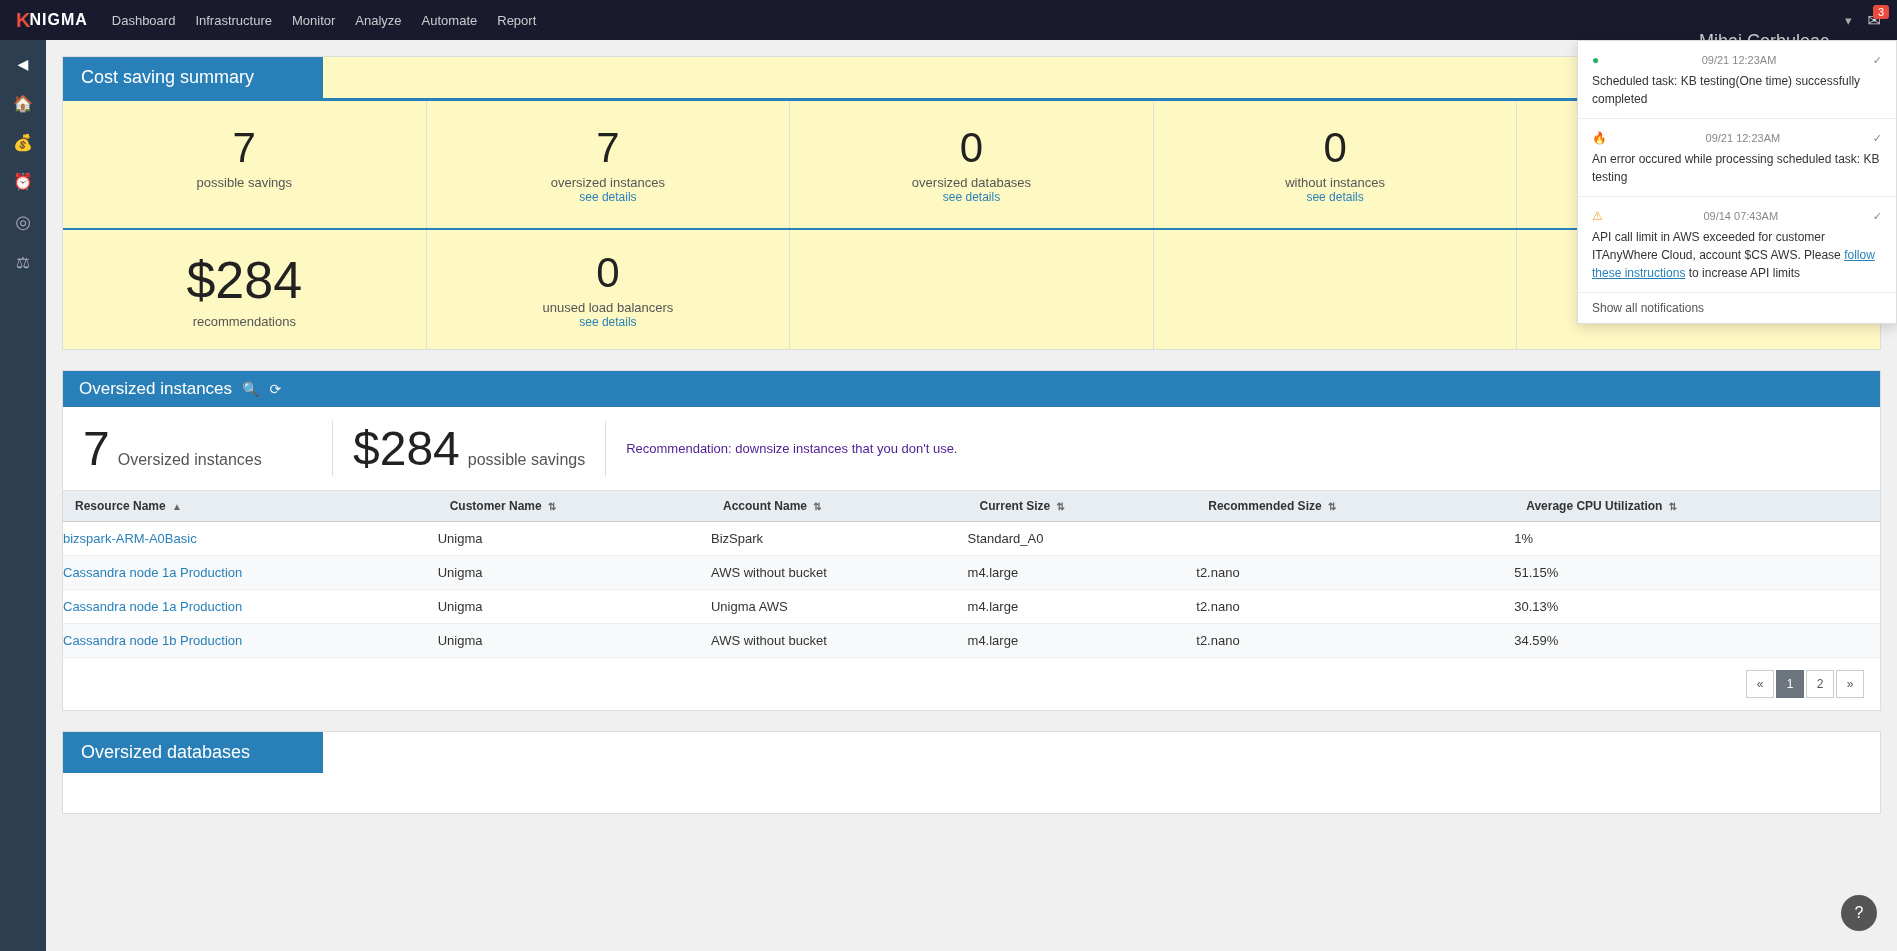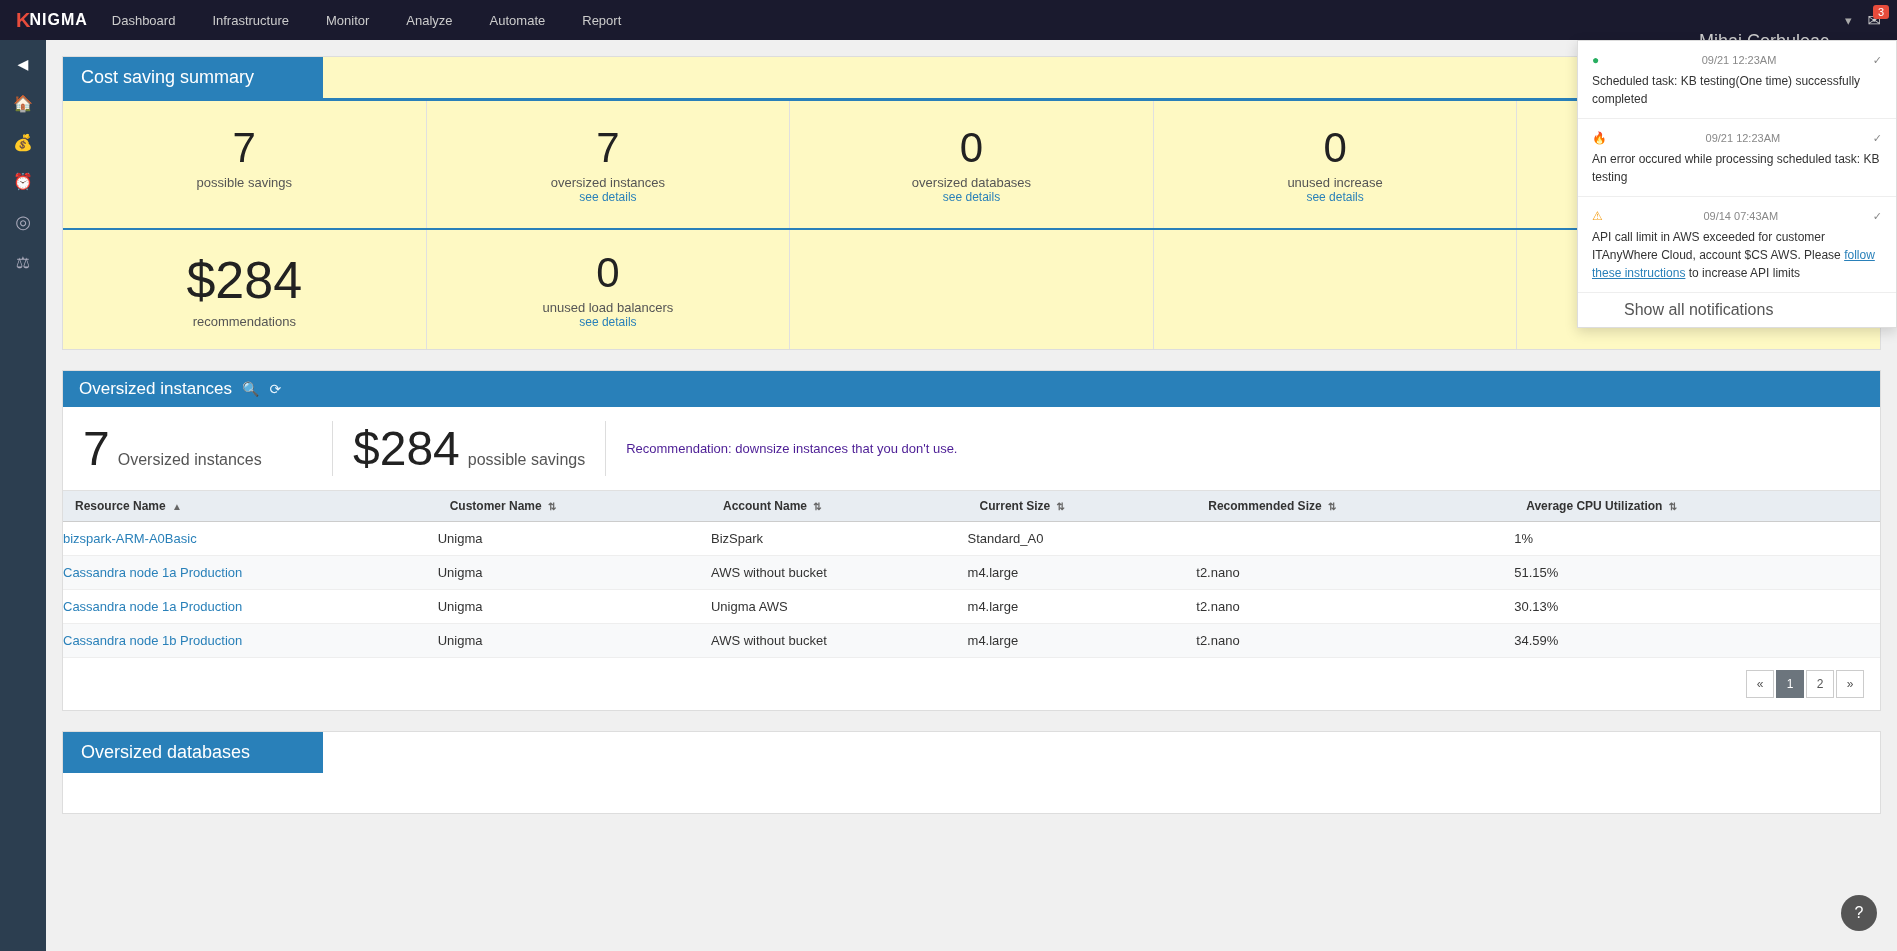--- a/index.html
+++ b/index.html
@@ -19,21 +19,21 @@
     .topnav-logo {
       display: flex; align-items: center; margin-right: 24px;
     }
     .logo-k {
       color: #e74c3c; font-weight: 900; font-size: 20px; letter-spacing: -1px;
     }
     .logo-text {
       color: #fff; font-weight: 700; font-size: 16px; letter-spacing: 1px;
     }
     .topnav-links {
-      display: flex; gap: 37px; flex: 1;
+      display: flex; gap: 20px; flex: 1;
     }
     .topnav-link {
       color: #ccc; font-size: 13px; cursor: pointer; text-decoration: none;
     }
     .topnav-right {
       display: flex; align-items: center; gap: 16px;
     }
     .topnav-user {
       color: #ccc; font-size: 18px; cursor: pointer; margin-top: 43px;
     }
@@ -61,21 +61,21 @@
     .notif-item .notif-header {
       display: flex; justify-content: space-between; align-items: center; margin-bottom: 3px;
     }
     .notif-time { color: #888; font-size: 11px; }
     .notif-check { color: #888; font-size: 11px; }
     .notif-icon-green { color: #27ae60; margin-right: 6px; }
     .notif-icon-red { color: #e74c3c; margin-right: 6px; }
     .notif-icon-yellow { color: #f39c12; margin-right: 6px; }
     .notif-link { color: #2980b9; text-decoration: underline; cursor: pointer; }
     .notif-show-all {
-      padding: 8px 14px; font-size: 16px; color: #555; cursor: pointer; text-align: left; margin-left: 32px;
+      padding: 8px 14px; font-size: 12px; color: #555; cursor: pointer; text-align: left;
     }
 
     
     .sidebar {
       position: fixed;
       top: 40px; left: 0; bottom: 0;
       width: 46px;
       background: #2c3e50;
       display: flex;
       flex-direction: column;
@@ -361,21 +361,21 @@
           <span class="cost-label">oversized instances</span>
           <a class="cost-link">see details</a>
         </div>
         <div class="cost-cell">
           <span class="cost-number">0</span>
           <span class="cost-label">oversized databases</span>
           <a class="cost-link">see details</a>
         </div>
         <div class="cost-cell">
           <span class="cost-number">0</span>
-          <span class="cost-label">unused increase</span>
+          <span class="cost-label">without instances</span>
           <a class="cost-link">see details</a>
         </div>
         <div class="cost-cell">
           <span class="cost-number">0</span>
           <span class="cost-label">unused databases</span>
           <a class="cost-link">see details</a>
         </div>
       </div>
 
       <div class="cost-row2">

